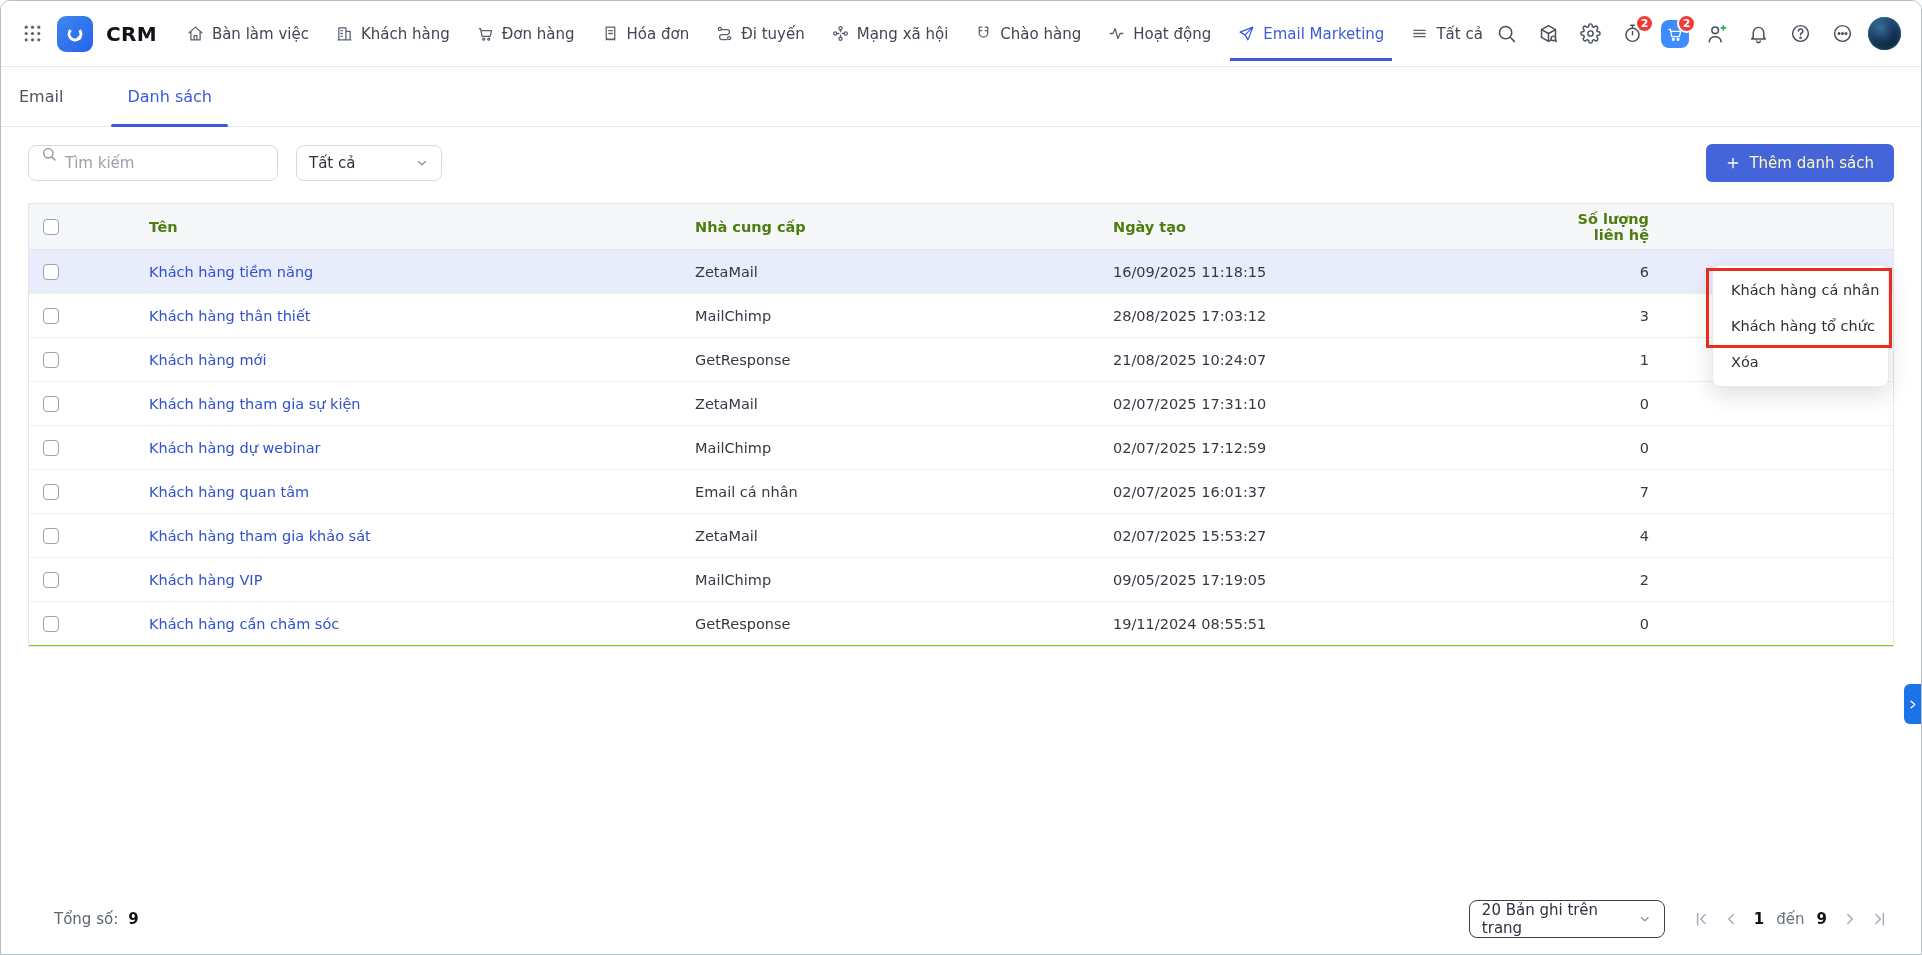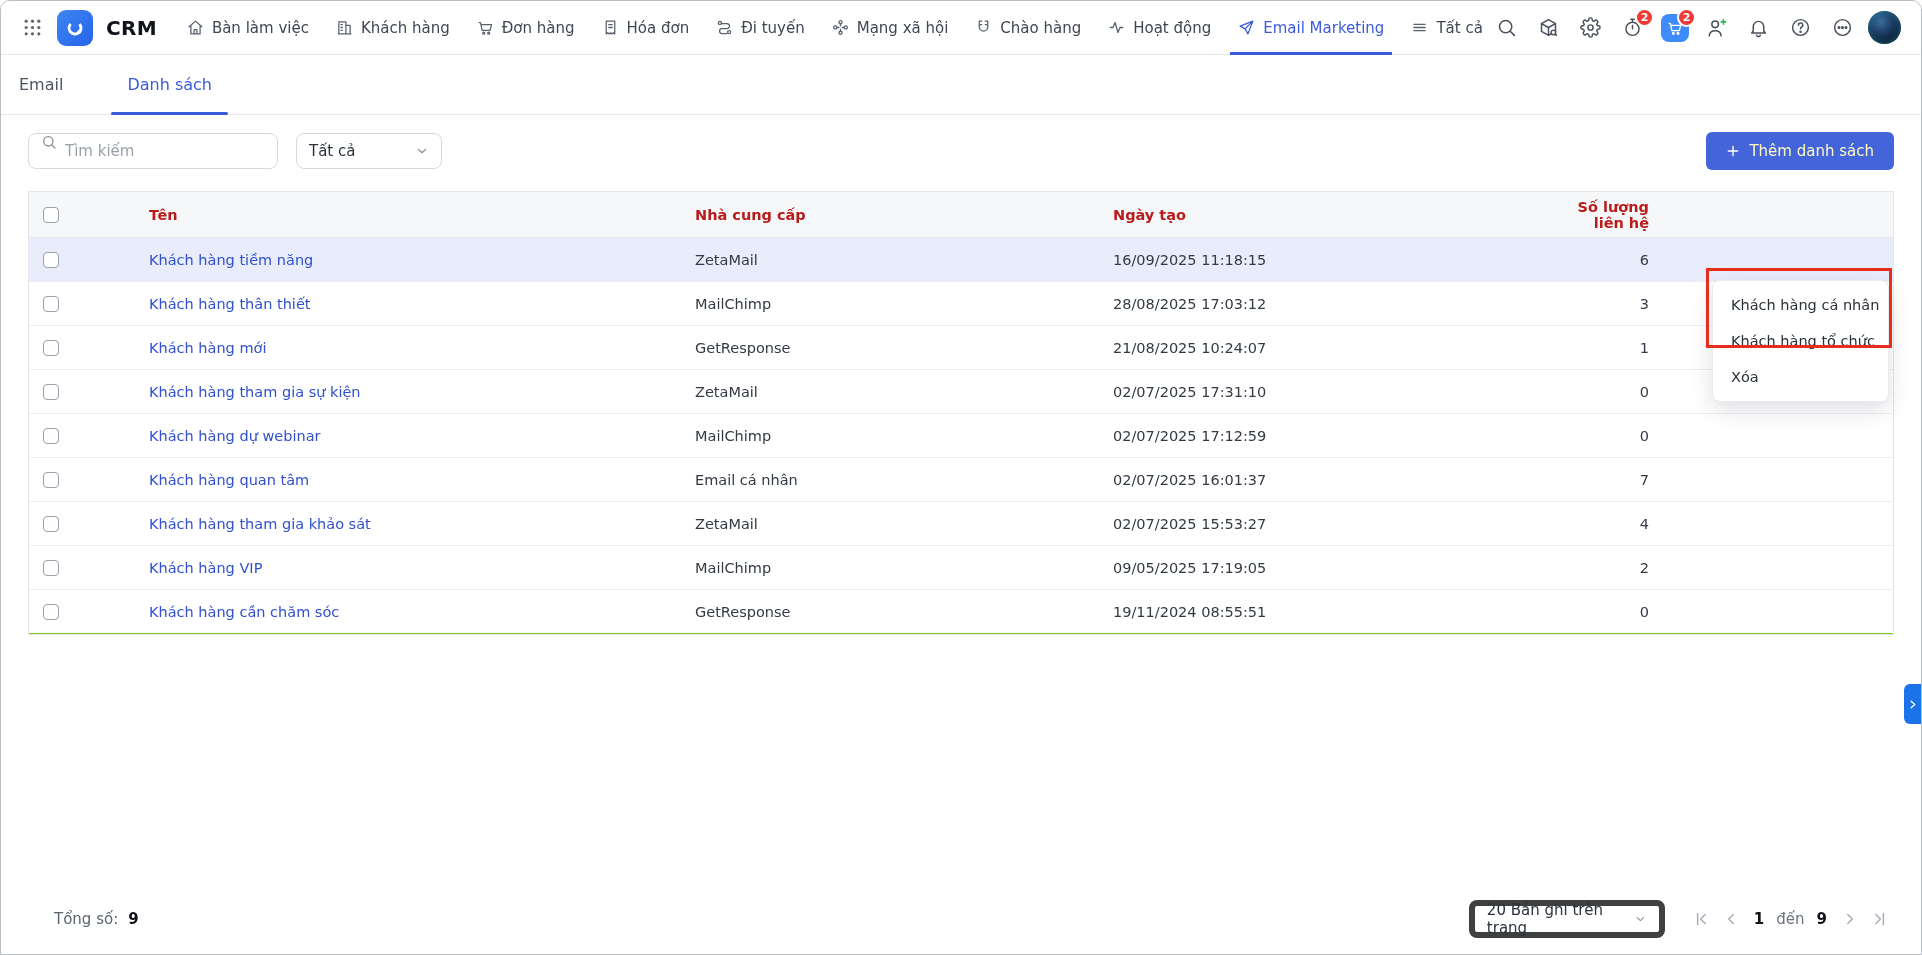--- a/index.html
+++ b/index.html
@@ -5,21 +5,21 @@
   * { box-sizing: border-box; margin: 0; padding: 0; }
   html,body { width:1922px; height:955px; }
   body {
     font-family: "DejaVu Sans", "Liberation Sans", sans-serif;
     color:#1f2633; background:#fff; position:relative; overflow:hidden;
     border:1px solid #b9bdc4; border-radius:10px 10px 0 0;
   }
   svg { display:block; }
 
   
-  .topbar { height:54px; display:flex; align-items:center; padding:0 20px 0 14px;
+  .topbar { height:66px; display:flex; align-items:center; padding:0 20px 0 14px;
             border-bottom:1px solid #e6e8eb; background:#fff; }
   .apps-grid { width:34px; height:34px; display:flex; align-items:center; justify-content:center;
                color:#5f6368; cursor:pointer; }
   .logo { width:36px; height:36px; border-radius:9px; margin-left:8px;
           background:linear-gradient(135deg,#3f86f0,#2563eb);
           display:flex; align-items:center; justify-content:center; }
   .app-name { font-size:20px; font-weight:bold; color:#10131a; margin:0 30px 0 13px; letter-spacing:.3px; }
   .nav { display:flex; align-items:center; gap:27px; height:54px; }
   .nav-item { display:flex; align-items:center; gap:8px; height:54px; position:relative;
               color:#3f4754; font-size:15px; cursor:pointer; white-space:nowrap; }
@@ -62,47 +62,47 @@
                    border-radius:8px; display:flex; align-items:center; justify-content:space-between;
                    padding:0 12px; font-size:15px; color:#2b3340; cursor:pointer; background:#fff; }
   .filter-select svg { color:#8a919c; }
   .add-btn { margin-left:auto; height:38px; padding:0 20px; border:none; border-radius:6px;
              background:var(--button,#4464da); color:#fef9c3; font-size:15px; font-family:inherit;
              display:flex; align-items:center; gap:9px; cursor:pointer; }
 
   
   .table-wrap { margin:21px 27px 0; border:1px solid #e3e6ea; background:#fff; }
   .grid-cols { display:grid; grid-template-columns:120px 546px 418px 440px 96px 1fr; align-items:center; }
-  .thead { background:#f6f7f9; height:46px; font-weight:bold; font-size:14.5px; color:#b91c1c;
+  .thead { background:#f6f7f9; height:46px; font-weight:bold; font-size:14.5px; color:#4d7c0f;
            border-bottom:1px solid #e3e6ea; }
   .trow { height:44px; border-bottom:1px solid #eceff2; font-size:14.5px; color:#333a45;
           background:#fff; cursor:pointer; }
   .trow:last-child { border-bottom:1px solid #84cc16; }
   .trow.highlight { background:var(--row-highlight,#e9ecfa); }
   .cell-check { padding-left:14px; display:flex; align-items:center; }
   .checkbox { width:16px; height:16px; border:1.5px solid #99a1ac; border-radius:4px;
               background:#fff; cursor:pointer; }
   .cell-contacts { text-align:right; }
   .name-link { color:var(--link,#3050cf); }
 
   
-  .context-menu { position:absolute; left:1711px; top:279px; width:177px; background:#fff;
+  .context-menu { position:absolute; left:1711px; top:264px; width:177px; background:#fff;
                   border:1px solid #e8eaed; border-radius:8px; padding:6px 0; z-index:10;
                   box-shadow:0 8px 22px rgba(25,35,60,.14); }
   .menu-item { height:36px; display:flex; align-items:center; padding:0 18px;
                font-size:14.5px; color:#2a3038; cursor:pointer; white-space:nowrap; }
   .annotation-box { position:absolute; left:1705px; top:267px; width:186px; height:80px;
                     border:3px solid var(--annotation,#e82c1e); z-index:11; pointer-events:none; }
 
   
   .footer { position:absolute; left:27px; right:27px; top:898px; height:40px;
             display:flex; align-items:center; }
   .total-label { font-size:15px; color:#5b6470; margin-left:26px; }
   .total-value { font-size:15px; font-weight:bold; color:#10131a; margin-left:10px; }
-  .page-size-select { margin-left:auto; width:196px; height:38px; border:6px solid #404040;
+  .page-size-select { margin-left:auto; width:196px; height:38px; border:1px solid #404040;
                       border-radius:8px; display:flex; align-items:center; justify-content:space-between;
                       padding:0 12px; font-size:15px; color:#2b3340; cursor:pointer; background:#fff; }
   .pager { display:flex; align-items:center; gap:2px; margin-left:22px; }
   .pg-btn { width:28px; height:28px; display:flex; align-items:center; justify-content:center;
             color:#a6adb8; cursor:pointer; }
   .pg-num { font-size:15px; font-weight:bold; color:#10131a; padding:0 7px; }
   .pg-sep { font-size:15px; color:#6b7280; padding:0 3px; }
 
   
   .expand-handle { position:absolute; right:0; top:683px; width:17px; height:40px;

